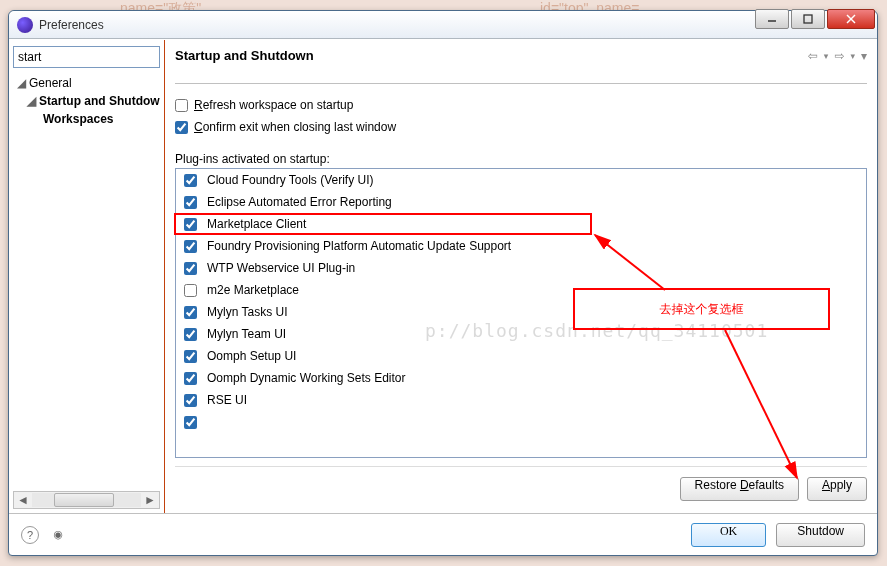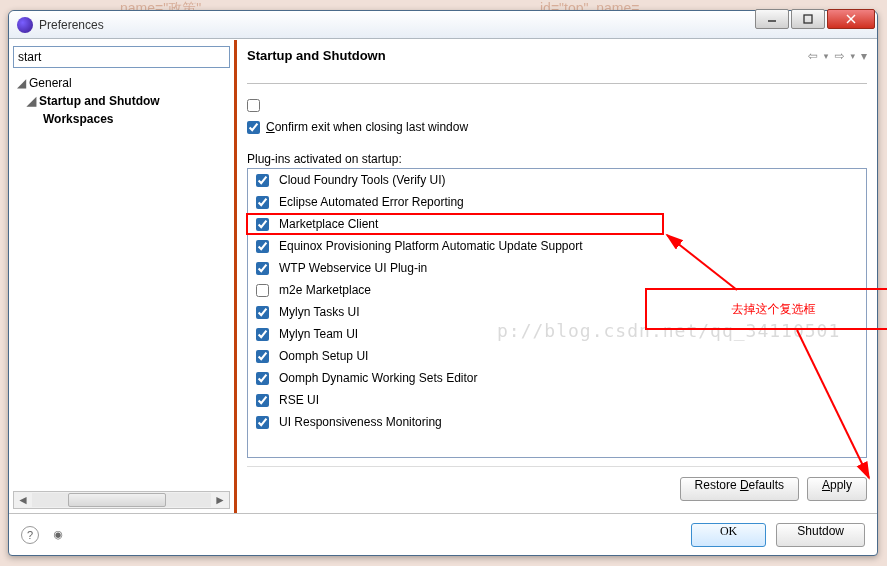--- a/index.html
+++ b/index.html
@@ -13,21 +13,21 @@
 .titlebar { height: 28px; background: linear-gradient(#fff,#e8eef6); border-bottom: 1px solid #b0b8c0; border-radius: 6px 6px 0 0; display: flex; align-items: center; padding-left: 8px; position: relative; }
 .titlebar-icon { width: 16px; height: 16px; margin-right: 6px; background: radial-gradient(circle at 35% 35%, #7a5fff, #3a1a90); border-radius: 50%; }
 .titlebar-title { color: #333; }
 .win-controls { position: absolute; right: 2px; top: -2px; display: flex; }
 .win-btn { width: 34px; height: 20px; margin-left: 2px; border: 1px solid #888; border-radius: 2px; display: flex; align-items: center; justify-content: center; font-size: 10px; color: #333; background: linear-gradient(#f8f8f8,#d0d0d0); }
 .win-btn.close { width: 48px; background: linear-gradient(#f08080,#d03020); color: #fff; border-color: #9a2a1a; }
 .win-btn svg { width: 10px; height: 10px; }
 
 .body { flex: 1; display: flex; border-top: 1px solid #fff; }
 
-.sidebar { width: 228px; border-right: 3px solid #c2410c; display: flex; flex-direction: column; padding: 6px 4px 4px 4px; justify-content: space-between; }
+.sidebar { width: 156px; border-right: 1px solid #c2410c; display: flex; flex-direction: column; padding: 6px 4px 4px 4px; justify-content: space-between; }
 .search-box { width: 100%; height: 22px; border: 1px solid #7a9ac0; padding: 2px 4px; background: #fff; outline: none; }
 .tree { flex: 1; margin-top: 6px; overflow: hidden; font-size: 12px; }
 .tree-row { display: flex; align-items: center; height: 18px; padding-left: 4px; white-space: nowrap; }
 .tree-row .tw { display: inline-block; width: 10px; color: #666; margin-right: 2px; }
 .tree-row.l1 { padding-left: 14px; }
 .tree-row.l2 { padding-left: 30px; }
 .tree-row.sel { font-weight: bold; }
 .sidebar-scroll { height: 18px; display: flex; align-items: center; background: #f0f0f0; border: 1px solid #c0c0c0; }
 .sb-arrow { width: 18px; height: 16px; display: flex; align-items: center; justify-content: center; color: #666; }
 .sb-track { flex: 1; height: 14px; background: #e8e8e8; position: relative; }
@@ -131,20 +131,21 @@
           <span style="font-size:9px">▾</span>
           <span>⇨</span>
           <span style="font-size:9px">▾</span>
           <span>▾</span>
         </div>
       </div>
 
       <div class="opts">
         <div class="chk-row">
           <input type="checkbox" style="">
+          <span><span class="under">R</span><span>efresh workspace on startup</span></span>
         </div>
         <div class="chk-row">
           <input type="checkbox" checked="" style="">
           <span><span class="under">C</span><span>onfirm exit when closing last window</span></span>
         </div>
       </div>
 
       <div class="plugins-label">Plug-ins activated on startup:</div>
       <div class="plugins-box" id="plugins-box">
           <div class="plug-row">
@@ -154,21 +155,21 @@
           <div class="plug-row">
             <input type="checkbox" checked="" style="">
             <span>Eclipse Automated Error Reporting</span>
           </div>
           <div class="plug-row">
             <input type="checkbox" checked="" style="">
             <span>Marketplace Client</span>
           </div>
           <div class="plug-row">
             <input type="checkbox" checked="" style="">
-            <span>Equinox Provisioning Platform Automatic Update Support</span>
+            <span>Foundry Provisioning Platform Automatic Update Support</span>
           </div>
           <div class="plug-row">
             <input type="checkbox" checked="" style="">
             <span>WTP Webservice UI Plug-in</span>
           </div>
           <div class="plug-row">
             <input type="checkbox" style="">
             <span>m2e Marketplace</span>
           </div>
           <div class="plug-row">
@@ -186,21 +187,20 @@
           <div class="plug-row">
             <input type="checkbox" checked="" style="">
             <span>Oomph Dynamic Working Sets Editor</span>
           </div>
           <div class="plug-row">
             <input type="checkbox" checked="" style="">
             <span>RSE UI</span>
           </div>
           <div class="plug-row">
             <input type="checkbox" checked="" style="">
-            <span>UI Responsiveness Monitoring</span>
           </div>
         </div>
 
       <div class="watermark">p://blog.csdn.net/qq_34110501</div>
 
       <div class="highlight-box" style="left:9px; top:173px; width:418px; height:22px;"></div>
       <div class="annot-box" style="left:408px; top:248px; width:257px; height:42px;">
           <span>去掉这个复选框</span>
         </div>
       <svg class="arrow-svg" style="left:0; top:0;" width="680" height="500">

